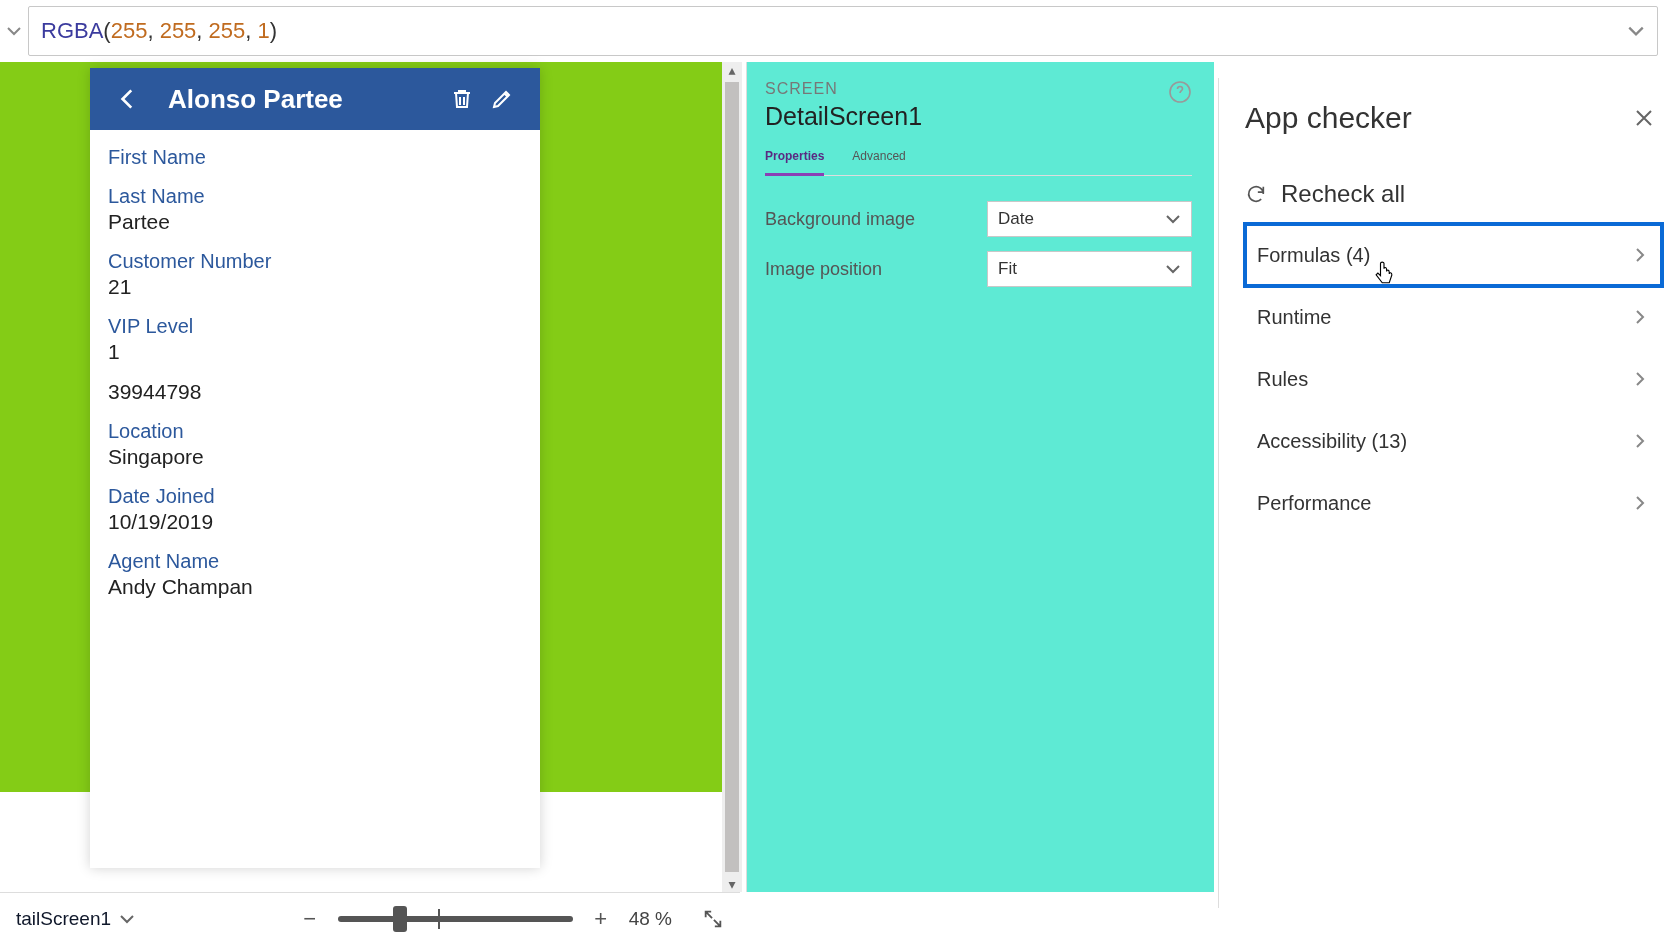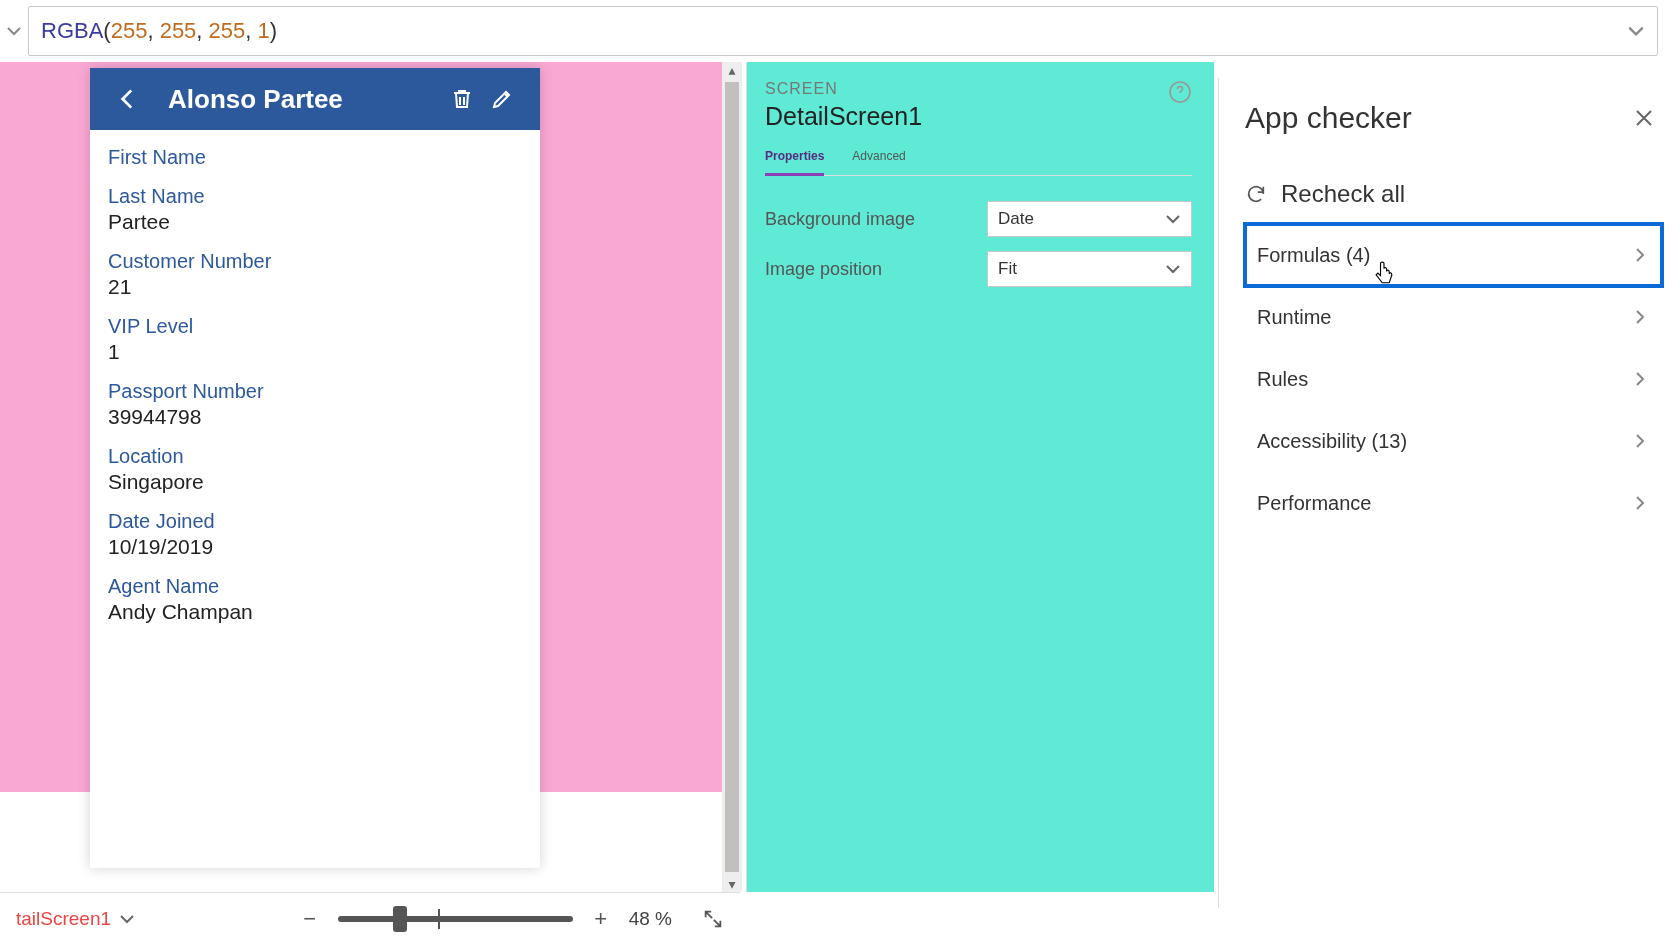--- a/index.html
+++ b/index.html
@@ -14,21 +14,21 @@
   .fx-expand-left { position: absolute; left: 0; top: 0; width: 28px; height: 62px; display:flex; align-items:center; justify-content:center; color:#666;}
   .formula-code { font-family: Consolas, monospace; font-size: 22px; white-space: pre; }
   .code-fn { color: #3b3b9e; }
   .code-num { color: #c06b1f; }
   .code-punct { color: #333; }
   .formula-chevron { margin-left: auto; color:#666; }
 
   
   .stage {
     position: absolute; left: 0; top: 62px; width: 740px; height: 730px;
-    background: #f9a8d4; display: flex; justify-content: center;
+    background: #84cc16; display: flex; justify-content: center;
   }
   .stage-scroll { position: absolute; left: 722px; top: 62px; width: 20px; height: 830px; background:#eee; display:flex; flex-direction:column; align-items:center; justify-content:space-between; color:#666; font-size:14px;}
   .stage-scroll .track { background:#c2c0bf; width:14px; flex:1; margin:4px 0; border-radius:2px; position:relative;}
   .stage-scroll .thumb { position:absolute; top:0; left:0; width:14px; height:100%; background:#c2c0bf;}
   .canvas-card {
     position: absolute; left: 90px; top: 6px; width: 450px; height: 800px;
     background:#fff; box-shadow: 0 0 12px rgba(0,0,0,0.18);
     display:flex; flex-direction:column;
   }
   .card-header {
@@ -82,21 +82,21 @@
   .cat-item .chev { margin-left:auto; color:#888; }
   .cat-item.highlight { outline:4px solid #0a6ad6; outline-offset:-2px;}
   .cursor-hand { position:absolute; left:1370px; top:260px; pointer-events:none;}
   .cursor-hand svg { width:28px; height:28px; }
 
   
   .footer {
     position:absolute; left:0; bottom:0; width: 740px; height:53px;
     background:#fff; border-top:1px solid #ddd; display:flex; align-items:center; padding:0 16px;
   }
-  .footer .bc { font-size:19px; color:#ef4444; display:flex; align-items:center; gap:8px;}
+  .footer .bc { font-size:19px; color:#0f172a; display:flex; align-items:center; gap:8px;}
   .footer .zoom { margin-left:auto; display:flex; align-items:center; gap:16px;}
   .zoom-btn { font-size:22px; color:#555; width:24px; text-align:center; cursor:pointer;}
   .slider { position:relative; width:235px; height:6px; background:#555; border-radius:3px;}
   .slider .tick { position:absolute; top:-7px; width:2px; height:20px; background:#555;}
   .slider .thumb { position:absolute; top:-10px; width:14px; height:26px; background:#555; border-radius:3px;}
   .zoom-val { font-size:19px; color:#444; }
   .full-icon { margin-left:14px; cursor:pointer; color:#555;}
 
   svg { display:block; }
 </style>
@@ -149,21 +149,20 @@
       </div>
       <div class="field">
         <div class="field-label">Customer Number</div>
         <div class="field-value">21</div>
       </div>
       <div class="field">
         <div class="field-label">VIP Level</div>
         <div class="field-value">1</div>
       </div>
       <div class="field">
-        <div class="field-label">Passport Number</div>
         <div class="field-value">39944798</div>
       </div>
       <div class="field">
         <div class="field-label">Location</div>
         <div class="field-value">Singapore</div>
       </div>
       <div class="field">
         <div class="field-label">Date Joined</div>
         <div class="field-value">10/19/2019</div>
       </div>

